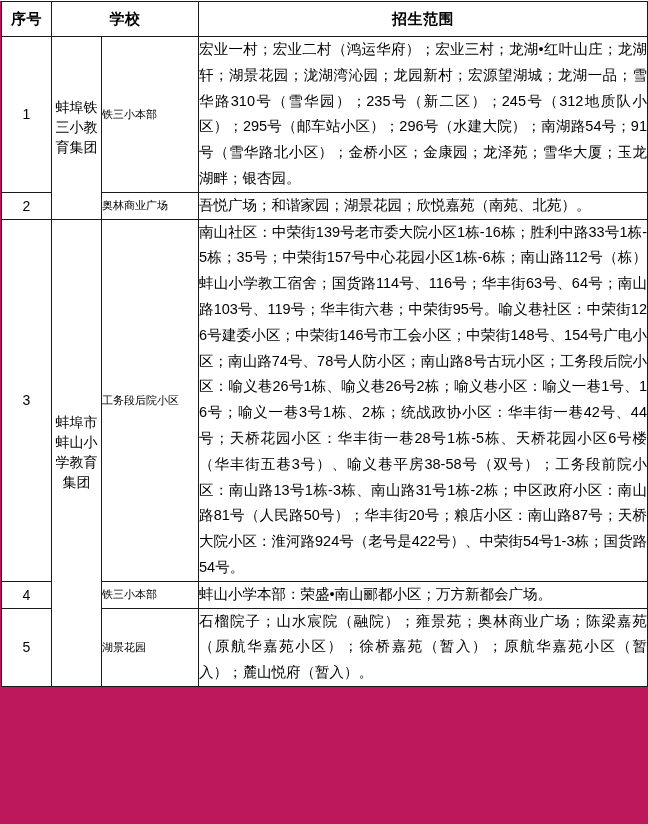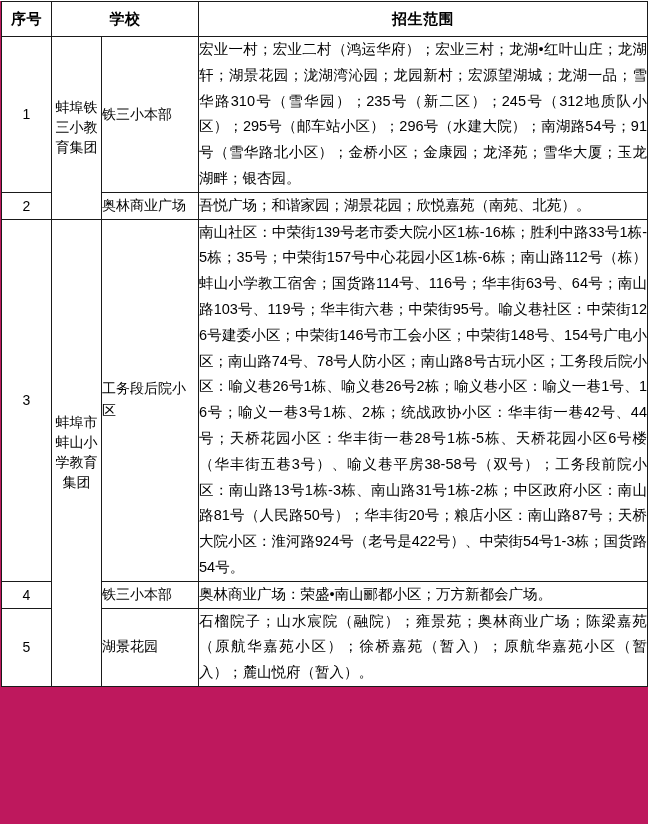--- a/index.html
+++ b/index.html
@@ -60,21 +60,21 @@
   }
   td.grp .vtext {
     display:block;
     line-height:1.42;
     word-break:break-all;
     letter-spacing:0px;
   }
 
   
   td.sub {
-    font-size:14px;
+    font-size:11px;
     color:#000;
     padding:5px 6px;
     line-height:1.55;
     word-break:break-all;
   }
 
   
   td.scope {
     font-size:14.5px;
     color:#000;
@@ -130,21 +130,21 @@
         <td class="grp" rowspan="3">
           <span class="vtext">蚌埠市蚌山小学教育集团</span>
         </td>
         <td class="sub">工务段后院小区</td>
         <td class="scope">南山社区：中荣街139号老市委大院小区1栋-16栋；胜利中路33号1栋-5栋；35号；中荣街157号中心花园小区1栋-6栋；南山路112号（栋）蚌山小学教工宿舍；国货路114号、116号；华丰街63号、64号；南山路103号、119号；华丰街六巷；中荣街95号。喻义巷社区：中荣街126号建委小区；中荣街146号市工会小区；中荣街148号、154号广电小区；南山路74号、78号人防小区；南山路8号古玩小区；工务段后院小区：喻义巷26号1栋、喻义巷26号2栋；喻义巷小区：喻义一巷1号、16号；喻义一巷3号1栋、2栋；统战政协小区：华丰街一巷42号、44号；天桥花园小区：华丰街一巷28号1栋-5栋、天桥花园小区6号楼（华丰街五巷3号）、喻义巷平房38-58号（双号）；工务段前院小区：南山路13号1栋-3栋、南山路31号1栋-2栋；中区政府小区：南山路81号（人民路50号）；华丰街20号；粮店小区：南山路87号；天桥大院小区：淮河路924号（老号是422号）、中荣街54号1-3栋；国货路54号。</td>
       </tr>
 
       <tr>
         <td class="idx">4</td>
         <td class="sub">铁三小本部</td>
-        <td class="scope">奥林商业广场：荣盛•南山郦都小区；万方新都会广场。</td>
+        <td class="scope">蚌山小学本部：荣盛•南山郦都小区；万方新都会广场。</td>
       </tr>
 
       <tr>
         <td class="idx">5</td>
         <td class="sub">湖景花园</td>
         <td class="scope">石榴院子；山水宸院（融院）；雍景苑；奥林商业广场；陈梁嘉苑（原航华嘉苑小区）；徐桥嘉苑（暂入）；原航华嘉苑小区（暂入）；麓山悦府（暂入）。</td>
       </tr>
 
     </tbody>
   </table>

